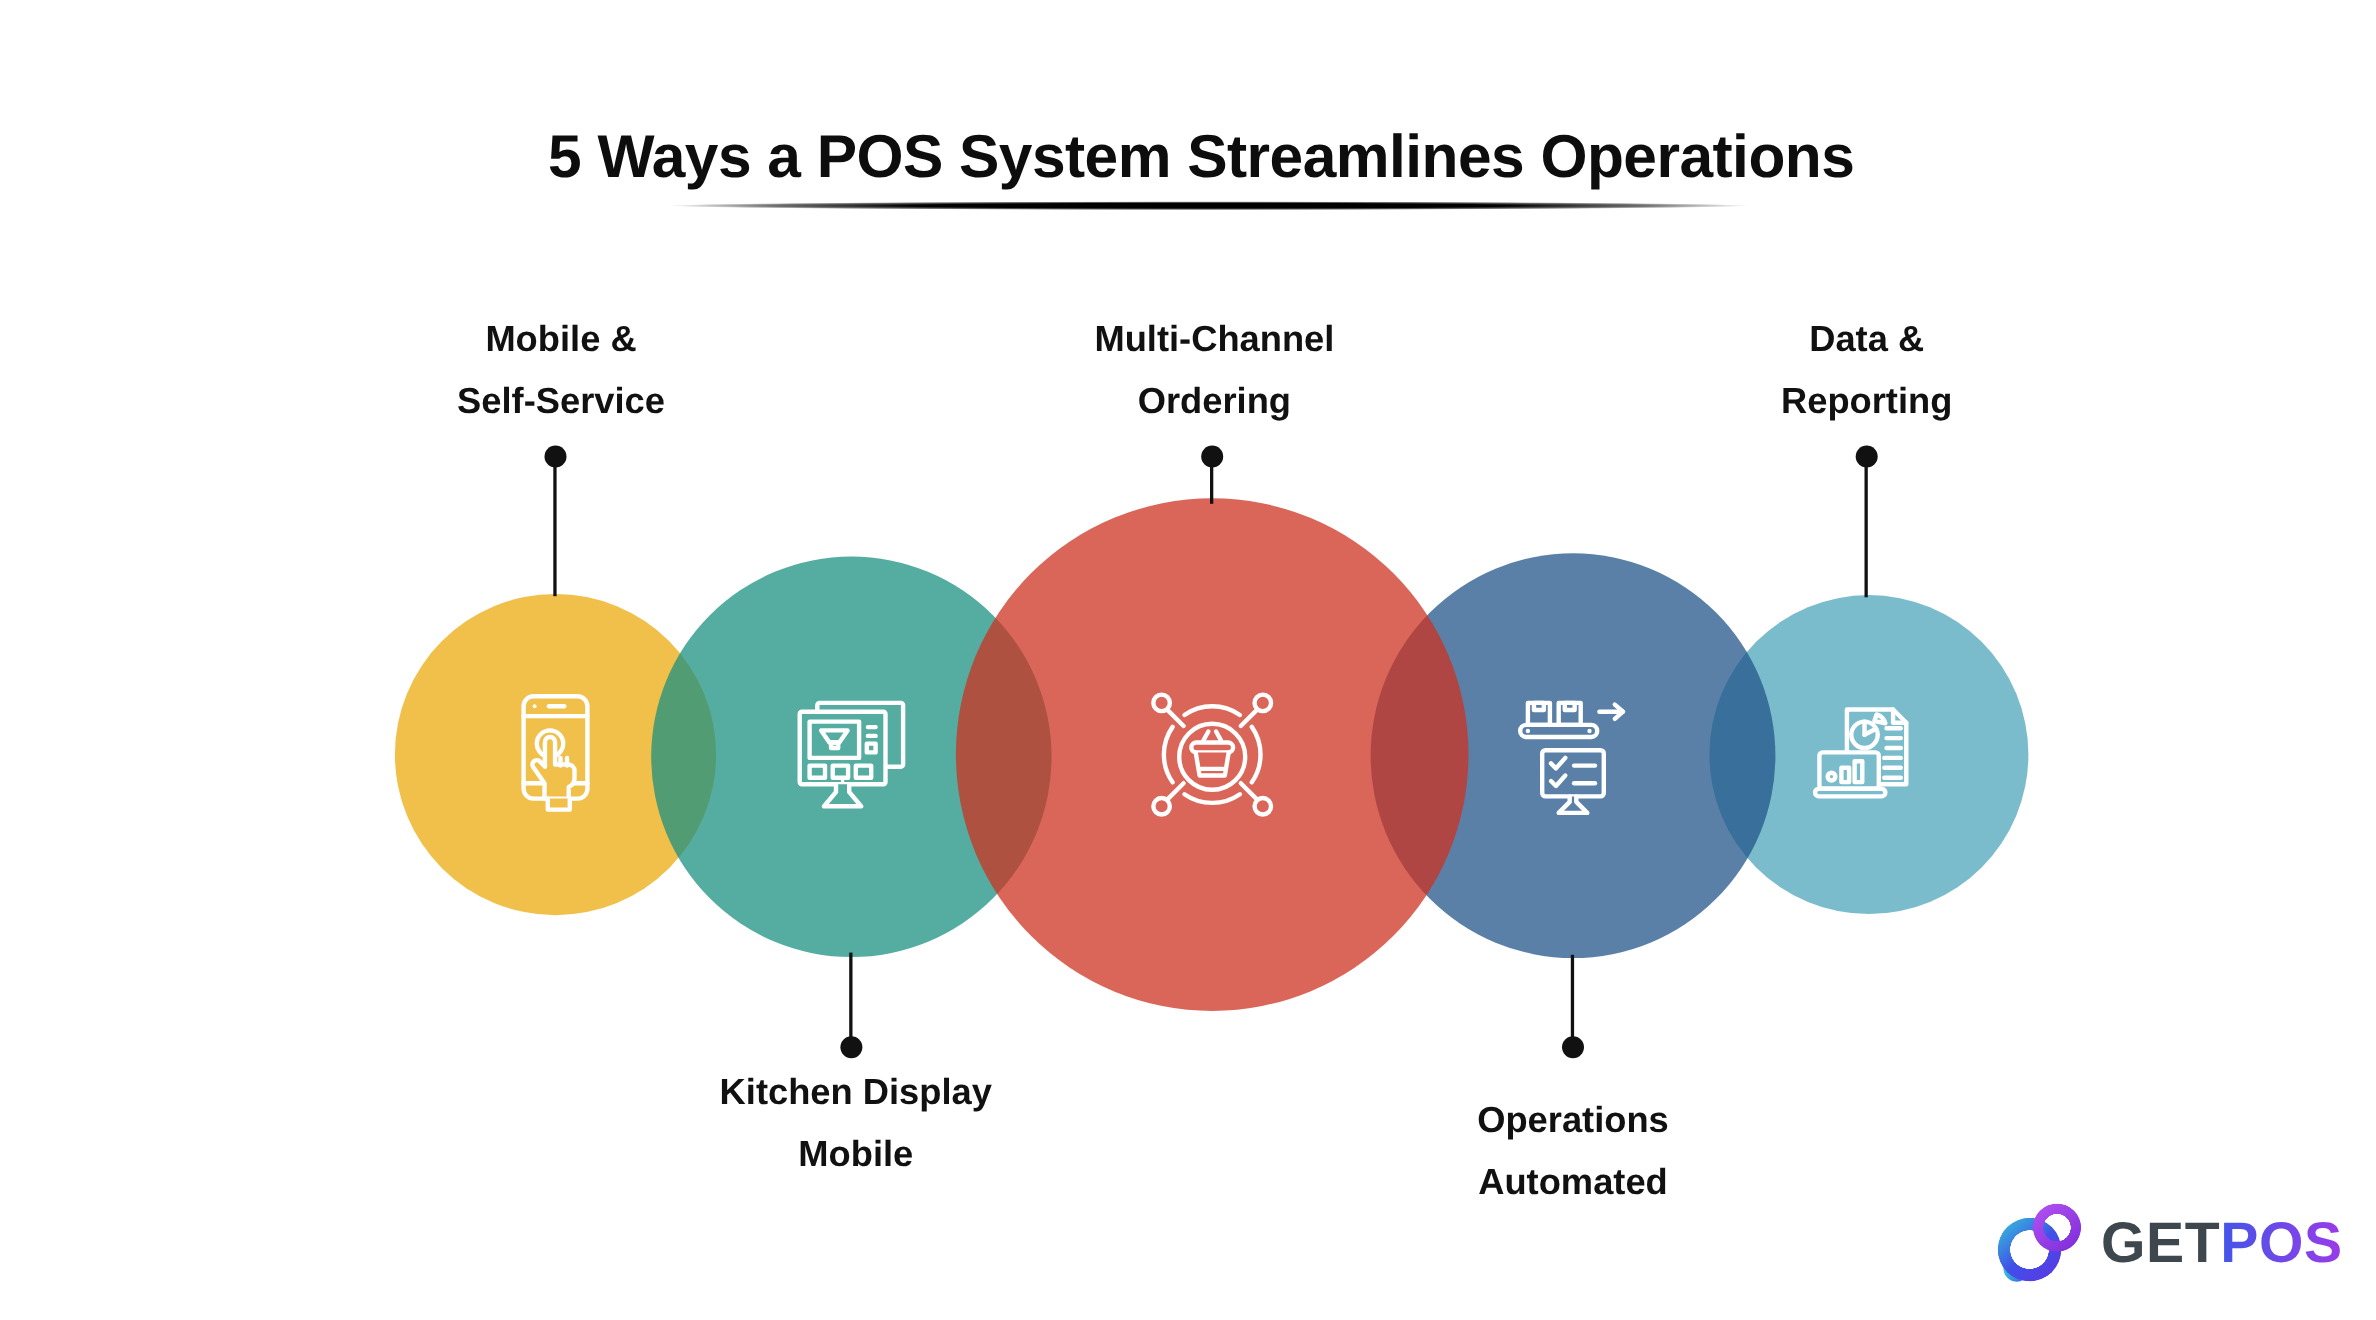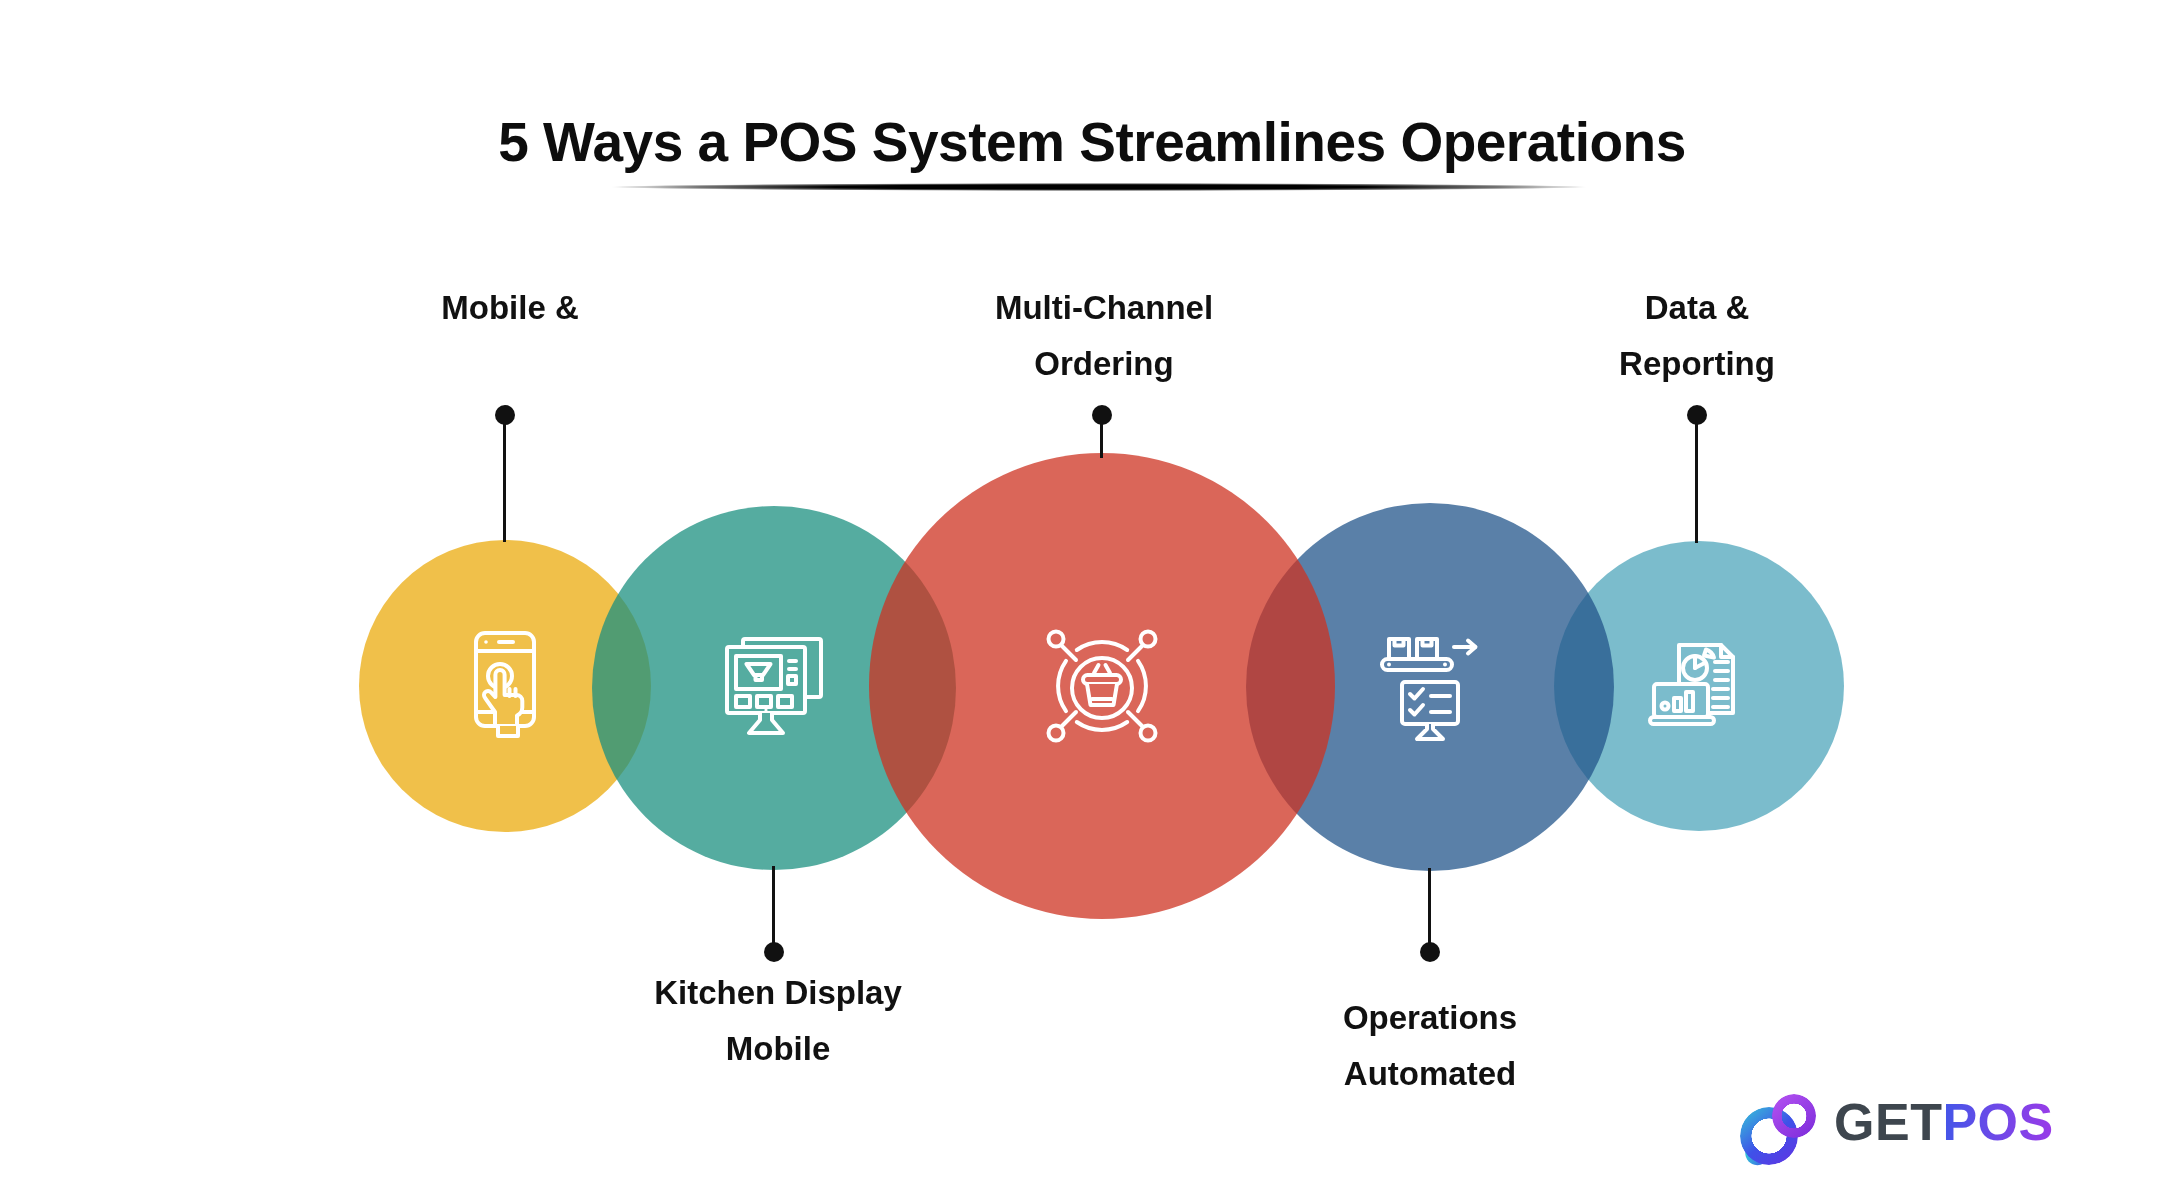--- a/index.html
+++ b/index.html
@@ -74,24 +74,24 @@
     font-weight: 600;
     line-height: 56px;
     color: #111111;
     z-index: 4;
   }
   .step-label span { display: block; }
 
   
   .logo {
     position: absolute;
-    left: 1740px; top: 1092px;
+    left: 1816px; top: 1092px;
     height: 76px;
     display: flex;
-    align-items: flex-start;
+    align-items: center;
     z-index: 5;
   }
   .gp-mark { position: relative; width: 76px; height: 76px; }
   .gp-ring-g {
     position: absolute; left: 0; top: 15px; width: 58px; height: 58px; border-radius: 50%;
     background: linear-gradient(140deg, #35c8d8 0%, #3f51e8 52%, #6233e3 100%);
     -webkit-mask: radial-gradient(circle closest-side, transparent 60%, #000 61%);
     mask: radial-gradient(circle closest-side, transparent 60%, #000 61%);
   }
   .gp-tail {
@@ -116,20 +116,21 @@
 </head>
 <body>
 
 <div class="canvas">
 
   <div class="title">5 Ways a POS System Streamlines Operations</div>
   <div class="title-underline"></div>
 
   <div class="step-label" style="left:270px; top:280px;">
     <span>Mobile &amp;</span>
+    <span>Self-Service</span>
   </div>
   <div class="step-label" style="left:1457px; top:280px;">
     <span>Data &amp;</span>
     <span>Reporting</span>
   </div>
   <div class="step-label" style="left:864px; top:280px;">
     <span>Multi-Channel</span>
     <span>Ordering</span>
   </div>
 

